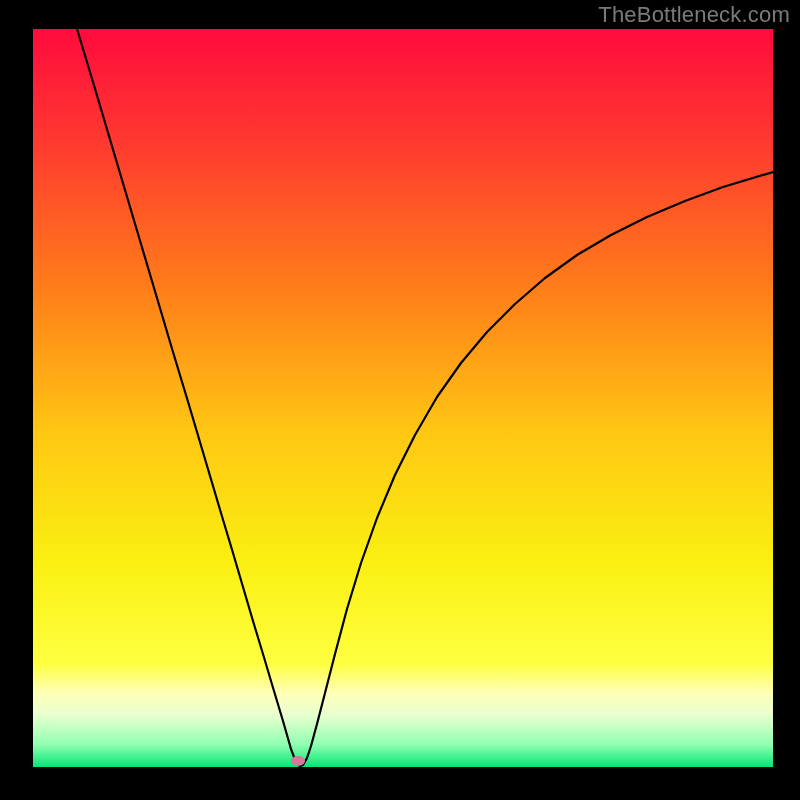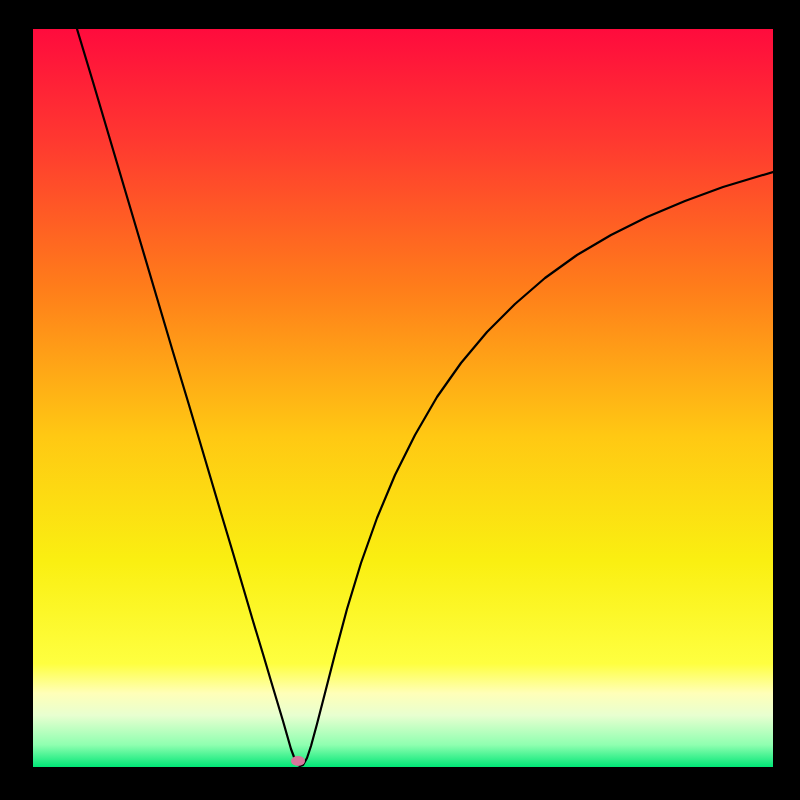--- a/index.html
+++ b/index.html
@@ -37,20 +37,21 @@
   .plot svg {
     display: block;
     width: 100%;
     height: 100%;
   }
 </style>
 </head>
 <body>
 
 <div class="frame">
+  <div class="watermark">TheBottleneck.com</div>
 
   <div class="plot">
     <svg viewBox="0 0 740 738" preserveAspectRatio="none">
       <defs>
         <linearGradient id="bg-grad" x1="0" y1="0" x2="0" y2="1">
             <stop offset="0%" stop-color="#ff0b3d"></stop>
             <stop offset="15%" stop-color="#ff3830"></stop>
             <stop offset="35%" stop-color="#ff7d1a"></stop>
             <stop offset="55.00000000000001%" stop-color="#ffc813"></stop>
             <stop offset="72%" stop-color="#faef11"></stop>

